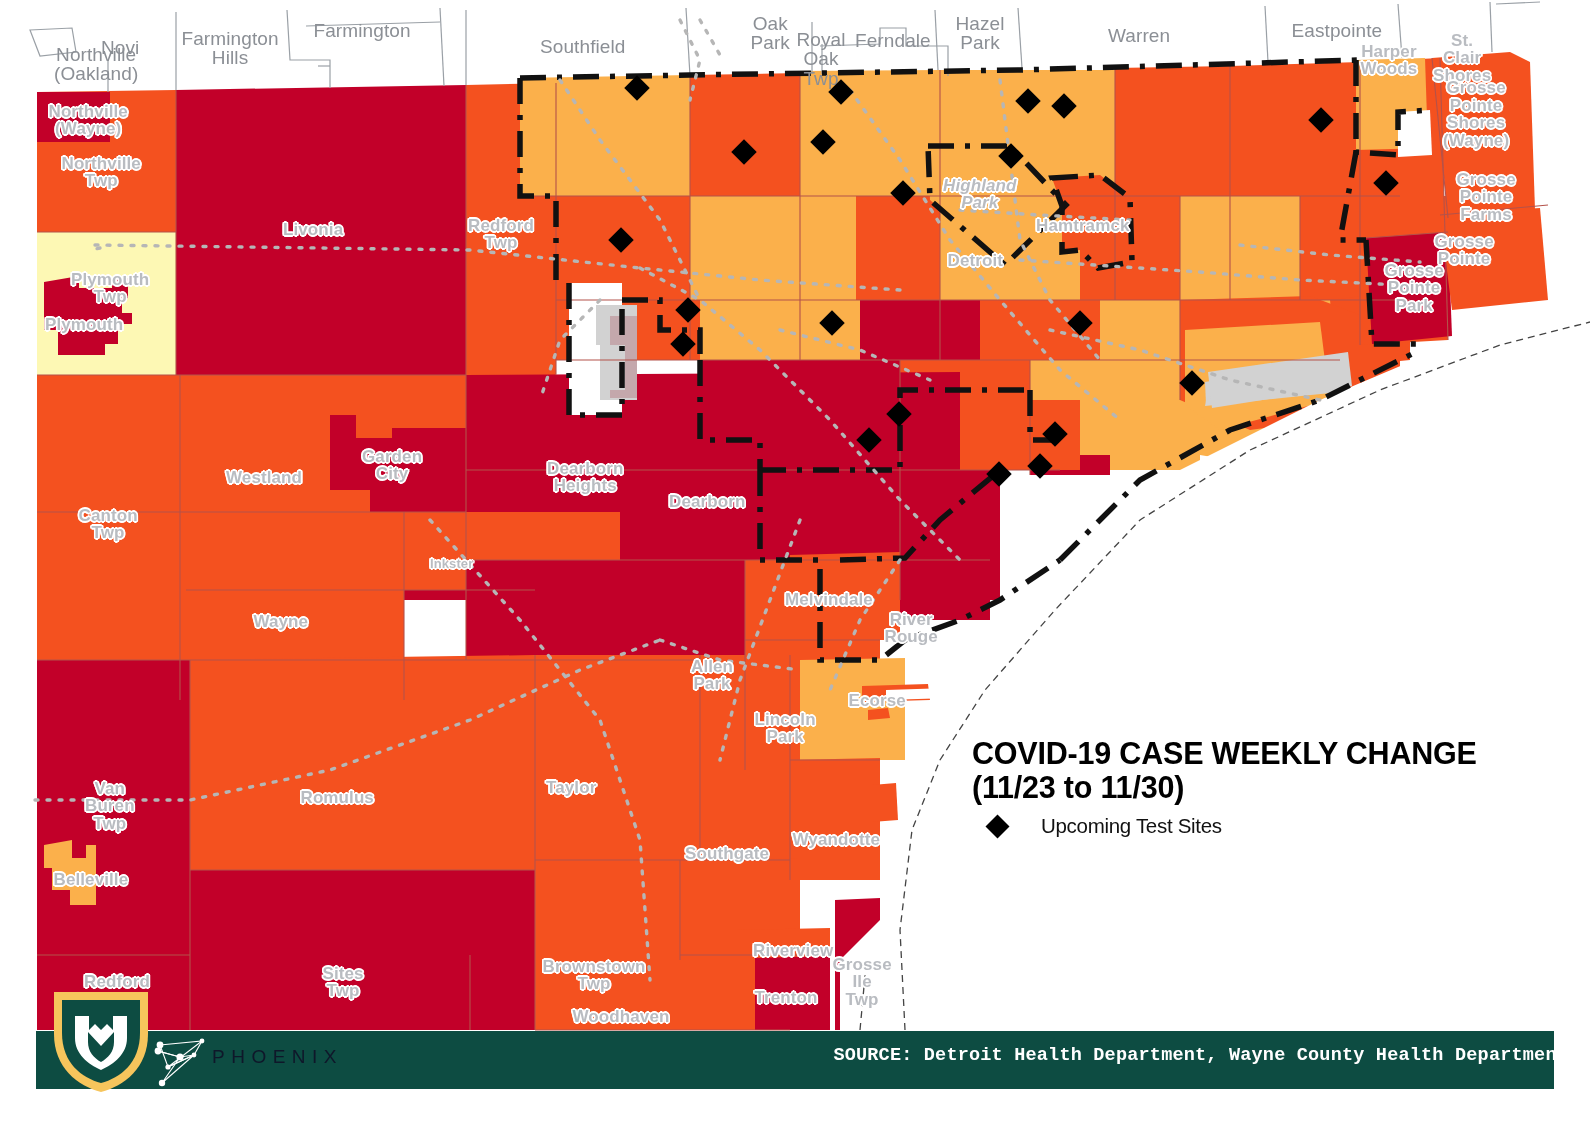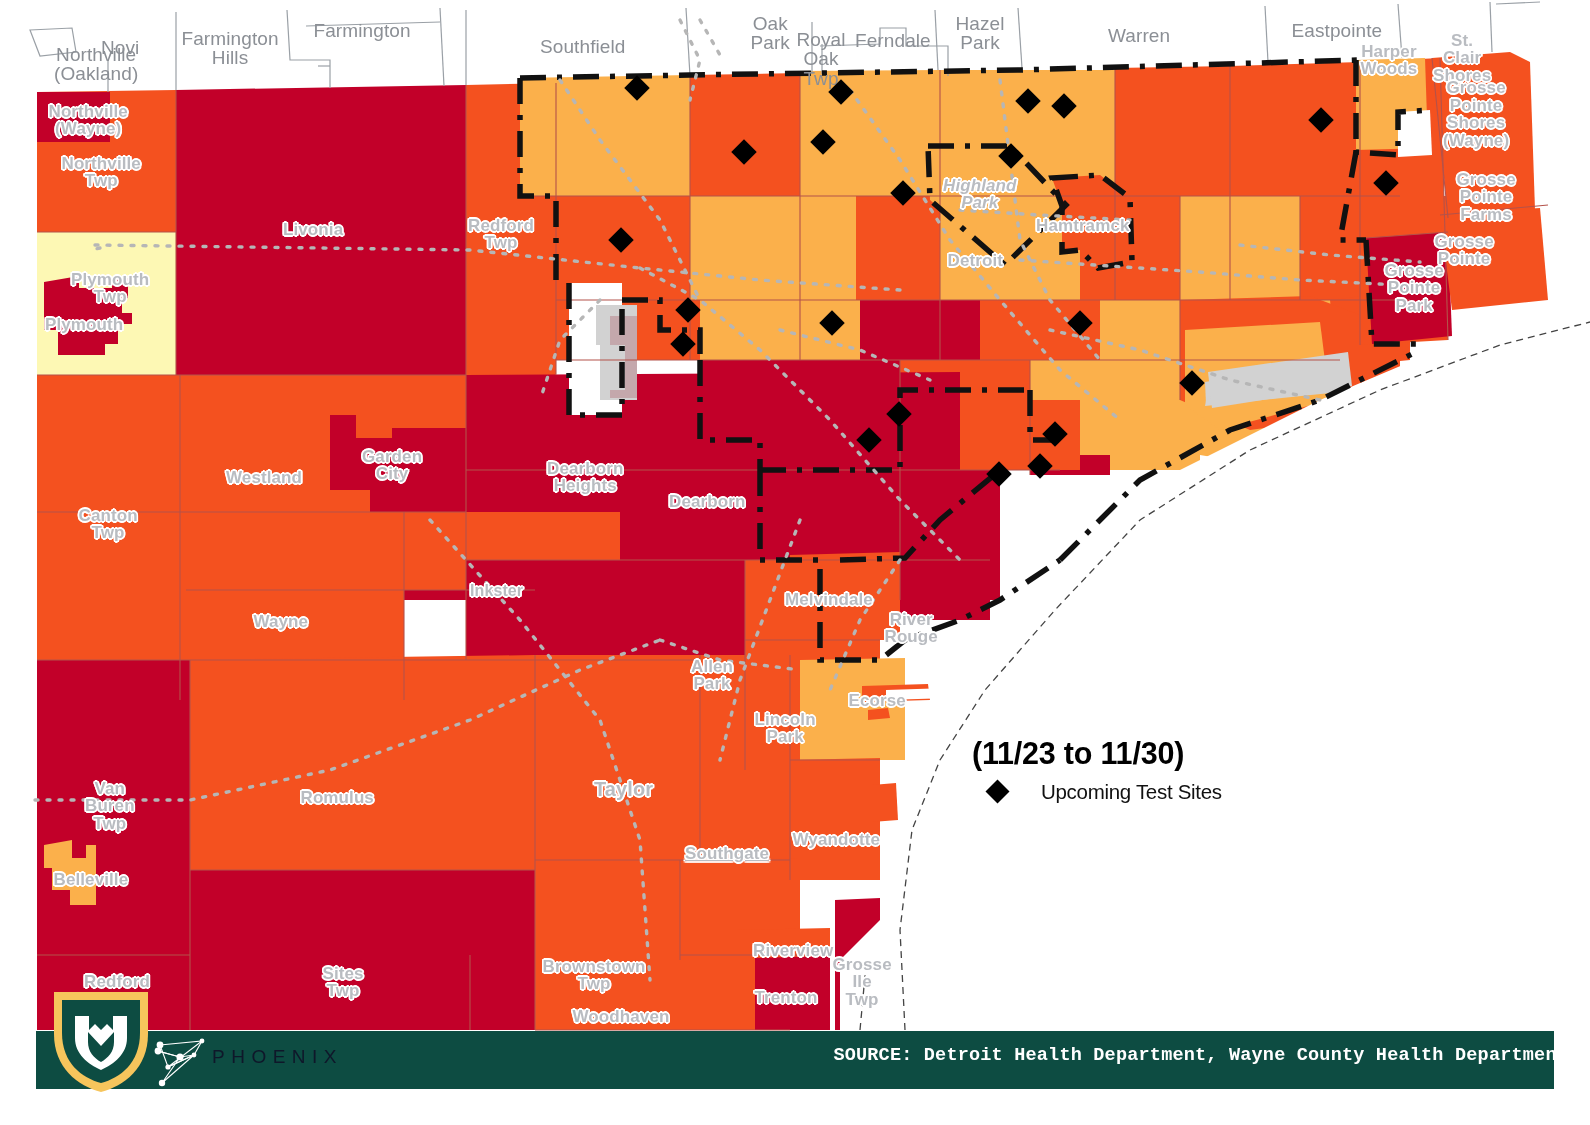--- a/index.html
+++ b/index.html
@@ -309,37 +309,37 @@
 Twp</div>
       <div class="lbl" style="font-size: 17px; left: 71px; top: 270.5px;">Plymouth
 Twp</div>
       <div class="lbl" style="font-size: 17px; left: 45px; top: 316px;">Plymouth</div>
       <div class="lbl" style="font-size: 17px; left: 283px; top: 221px;">Livonia</div>
       <div class="lbl" style="font-size: 17px; left: 468px; top: 216.5px;">Redford
 Twp</div>
       <div class="lbl" style="font-size: 17px; left: 226px; top: 469px;">Westland</div>
       <div class="lbl" style="font-size: 17px; left: 362px; top: 447.5px;">Garden
 City</div>
-      <div class="lbl" style="font-size: 16px; left: 430px; top: 583px; margin-left: 40px;">Inkster</div>
+      <div class="lbl" style="font-size: 13px; left: 430px; top: 557px;">Inkster</div>
       <div class="lbl" style="font-size: 17px; left: 253.5px; top: 613px;">Wayne</div>
       <div class="lbl" style="font-size: 17px; left: 78.5px; top: 506.5px;">Canton
 Twp</div>
       <div class="lbl" style="font-size: 17px; left: 85px; top: 779.5px;">Van
 Buren
 Twp</div>
       <div class="lbl" style="font-size: 17px; left: 53.5px; top: 871px;">Belleville</div>
       <div class="lbl" style="font-size: 17px; left: 84px; top: 973px;">Redford</div>
       <div class="lbl" style="font-size: 17px; left: 300.5px; top: 789px;">Romulus</div>
       <div class="lbl" style="font-size: 17px; left: 322.5px; top: 964.5px;">Sites
 Twp</div>
-      <div class="lbl" style="font-size: 20px; left: 546px; top: 779px; margin-left: 48px;">Taylor</div>
+      <div class="lbl" style="font-size: 17px; left: 546px; top: 779px;">Taylor</div>
       <div class="lbl" style="font-size: 17px; left: 542.5px; top: 957.5px;">Brownstown
 Twp</div>
       <div class="lbl" style="font-size: 17px; left: 572.5px; top: 1008px;">Woodhaven</div>
-      <div class="lbl" style="font-size: 17px; left: 685px; top: 845px; text-decoration: underline;">Southgate</div>
+      <div class="lbl" style="font-size: 17px; left: 685px; top: 845px;">Southgate</div>
       <div class="lbl" style="font-size: 17px; left: 753px; top: 942px;">Riverview</div>
       <div class="lbl" style="font-size: 17px; left: 754.5px; top: 989px;">Trenton</div>
       <div class="lbl" style="font-size: 17px; left: 832.5px; top: 955.5px;">Grosse
 Ile
 Twp</div>
       <div class="lbl" style="font-size: 17px; left: 792.5px; top: 831px;">Wyandotte</div>
       <div class="lbl" style="font-size: 17px; left: 754.5px; top: 710.5px;">Lincoln
 Park</div>
       <div class="lbl" style="font-size: 17px; left: 691px; top: 657.5px;">Allen
 Park</div>
@@ -408,20 +408,21 @@
       <div style="position: absolute; width: 18px; height: 18px; background: rgb(0, 0, 0); transform: rotate(45deg); left: 674px; top: 335px;"></div>
       <div style="position: absolute; width: 18px; height: 18px; background: rgb(0, 0, 0); transform: rotate(45deg); left: 1183px; top: 374px;"></div>
       <div style="position: absolute; width: 18px; height: 18px; background: rgb(0, 0, 0); transform: rotate(45deg); left: 890px; top: 405px;"></div>
       <div style="position: absolute; width: 18px; height: 18px; background: rgb(0, 0, 0); transform: rotate(45deg); left: 1046px; top: 425px;"></div>
       <div style="position: absolute; width: 18px; height: 18px; background: rgb(0, 0, 0); transform: rotate(45deg); left: 860px; top: 431px;"></div>
       <div style="position: absolute; width: 18px; height: 18px; background: rgb(0, 0, 0); transform: rotate(45deg); left: 990px; top: 465px;"></div>
       <div style="position: absolute; width: 18px; height: 18px; background: rgb(0, 0, 0); transform: rotate(45deg); left: 1031px; top: 457px;"></div>
     </div>
 
   <div id="legend">
+    <div class="ttl">COVID-19 CASE WEEKLY CHANGE</div>
     <div class="ttl">(11/23 to 11/30)</div>
     <div class="lg-row">
       <span class="dia-wrap">
         <span class="dia"></span>
       </span>
       <span class="lg-txt">Upcoming Test Sites</span>
     </div>
   </div>
 
   <div id="footer"></div>

